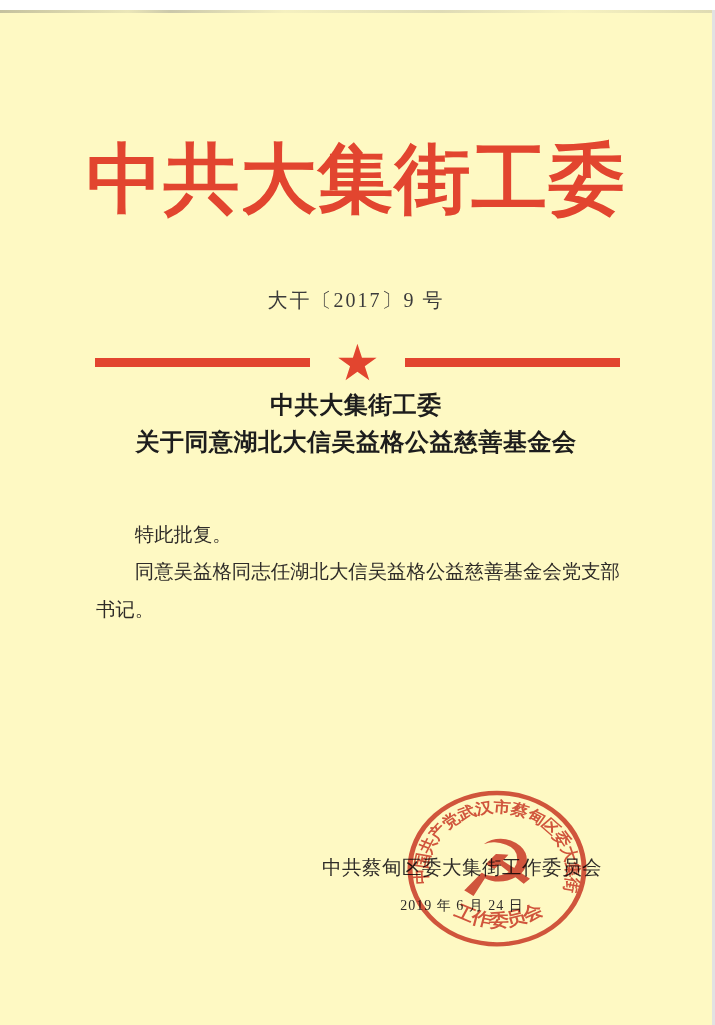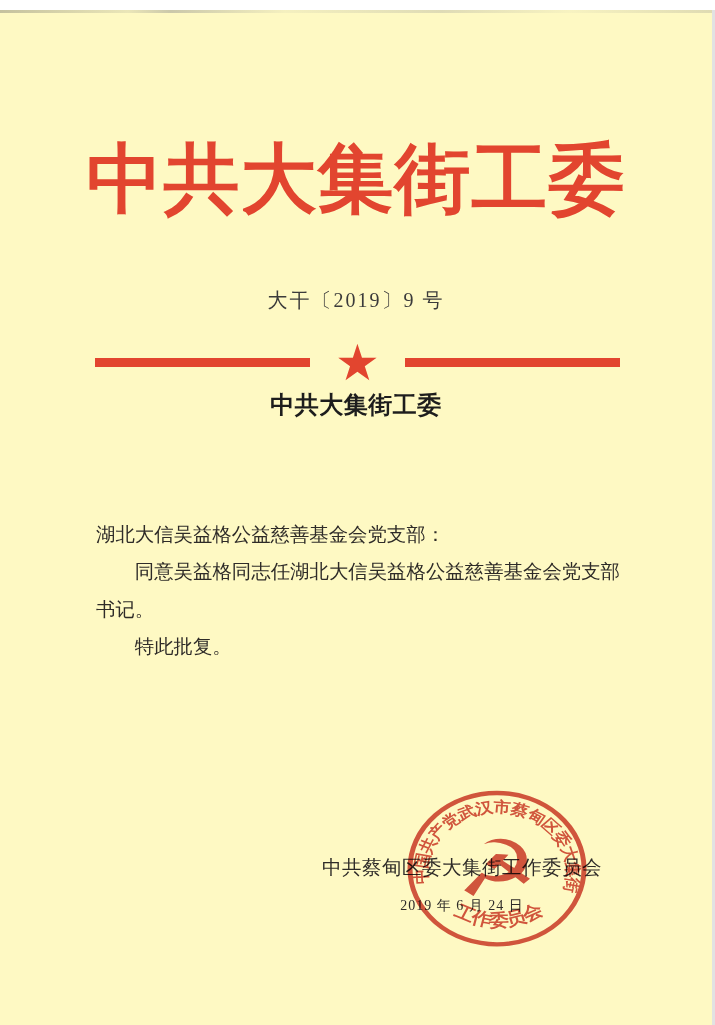--- a/index.html
+++ b/index.html
@@ -99,36 +99,36 @@
 </style>
 </head>
 <body>
 
 <div class="page">
 
   <div class="scan-edge-top"></div>
 
   <div class="header-title">中共大集街工委</div>
 
-  <div class="doc-number">大干〔2019〕9 号</div>
+  <div class="doc-number">大干〔2017〕9 号</div>
 
   <div class="divider">
     <div class="bar"></div>
     <div class="star">★</div>
     <div class="bar"></div>
   </div>
 
   <div class="doc-title">
     <div>中共大集街工委</div>
+    <div>关于同意湖北大信吴益格公益慈善基金会</div>
   </div>
 
   <div class="body-text">
-    <p>湖北大信吴益格公益慈善基金会党支部：</p>
+    <p class="indent">特此批复。</p>
     <p class="indent">同意吴益格同志任湖北大信吴益格公益慈善基金会党支部书记。</p>
-    <p class="indent">特此批复。</p>
   </div>
 
   <div class="signature-block">
     <div class="signature-name">中共蔡甸区委大集街工作委员会</div>
     <div class="signature-date">2019 年 6 月 24 日</div>
   </div>
 
   <svg class="seal" viewBox="0 0 202 202" aria-hidden="true">
     <defs>
       <path id="sealArcPath" d="M 32.4 119.1 A 70 70 0 1 1 169.6 119.1" fill="none"></path>

